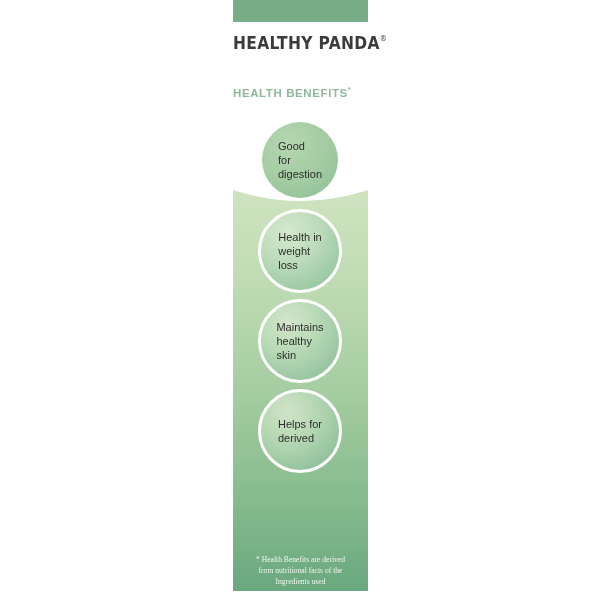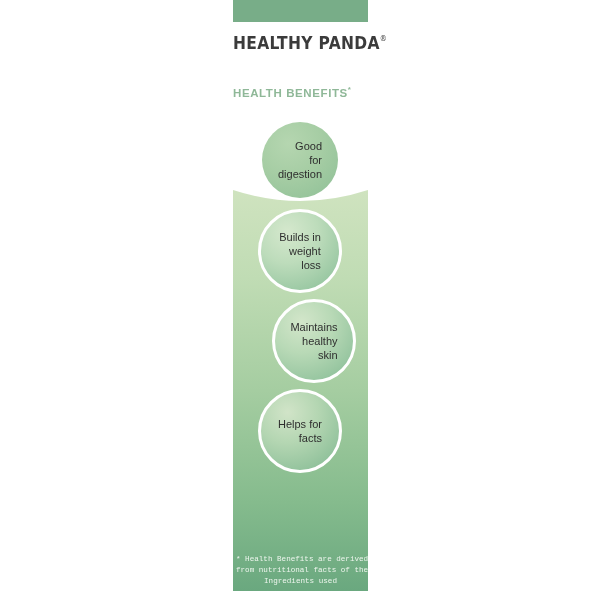--- a/index.html
+++ b/index.html
@@ -93,21 +93,21 @@
   }
   .panel-svg { display: block; }
 
   
   .bubble {
     position: absolute;
     border-radius: 50%;
     display: flex;
     align-items: center;
     justify-content: center;
-    text-align: right;
+    text-align: left;
     color: #2e2e2e;
     font-family: "Liberation Sans", sans-serif;
     font-size: 11px;
     line-height: 1.28;
     box-sizing: border-box;
   }
 
   
   .bubble-0 {
     left: 262px;
@@ -121,42 +121,42 @@
   
   .bubble-ring {
     border: 3.5px solid #ffffff;
     z-index: 6;
   }
   .bubble-1 {
     left: 258px; top: 209px; width: 84px; height: 84px;
     background: radial-gradient(circle at 34% 26%, #d5e8cd 0%, #bddcbb 40%, #87bd96 100%);
   }
   .bubble-2 {
-    left: 272px; top: 299px; width: 84px; height: 84px;
+    left: 258px; top: 299px; width: 84px; height: 84px;
     background: radial-gradient(circle at 34% 26%, #d3e6ca 0%, #b8d9b6 40%, #83ba93 100%);
   }
   .bubble-3 {
     left: 258px; top: 389px; width: 84px; height: 84px;
     background: radial-gradient(circle at 34% 26%, #d1e4c8 0%, #b4d6b2 40%, #7fb790 100%);
   }
   .bubble-4 {
     left: 258px; top: 478px; width: 84px; height: 84px;
     background: radial-gradient(circle at 34% 26%, #cfe2c6 0%, #b0d3ae 40%, #7cb58e 100%);
   }
   .bubble-label { display: block; padding: 0 4px; }
 
   
   .footnote {
     position: absolute;
     left: 236px;
     top: 554px;
     width: 129px;
     text-align: center;
     color: #eef6ee;
-    font-family: Liberation Mono, monospace;
+    font-family: Liberation Serif, serif;
     font-size: 7.6px;
     line-height: 1.45;
     z-index: 7;
   }
   .footnote div { white-space: nowrap; }
 </style>
 </head>
 <body>
 
 <div id="stage">
@@ -191,38 +191,38 @@
   <div class="bubble bubble-0">
     <span class="bubble-label">
       <span>Good</span><br>
       <span>for</span><br>
       <span>digestion</span>
     </span>
   </div>
 
   <div class="bubble bubble-ring bubble-1">
     <span class="bubble-label">
-      <span>Builds in</span><br>
+      <span>Health in</span><br>
       <span>weight</span><br>
       <span>loss</span>
     </span>
   </div>
 
   <div class="bubble bubble-ring bubble-2">
     <span class="bubble-label">
       <span>Maintains</span><br>
       <span>healthy</span><br>
       <span>skin</span>
     </span>
   </div>
 
   <div class="bubble bubble-ring bubble-3">
     <span class="bubble-label">
       <span>Helps for</span><br>
-      <span>facts</span>
+      <span>derived</span>
     </span>
   </div>
 
 
   <div class="footnote">
     <div>* Health Benefits are derived</div>
     <div>from nutritional facts of the</div>
     <div>Ingredients used</div>
   </div>
 

